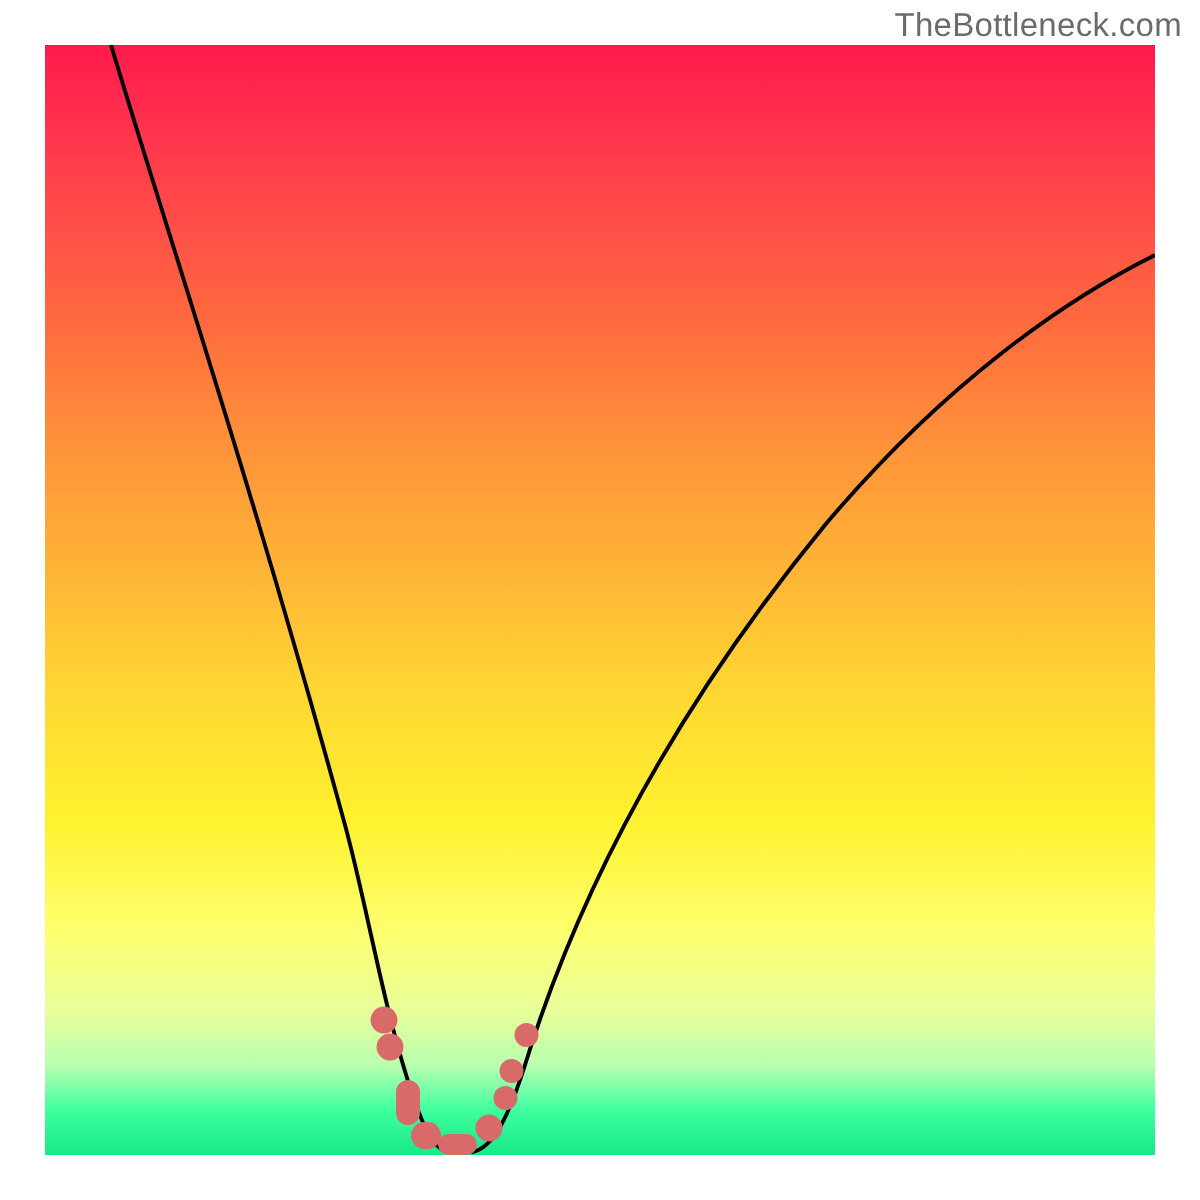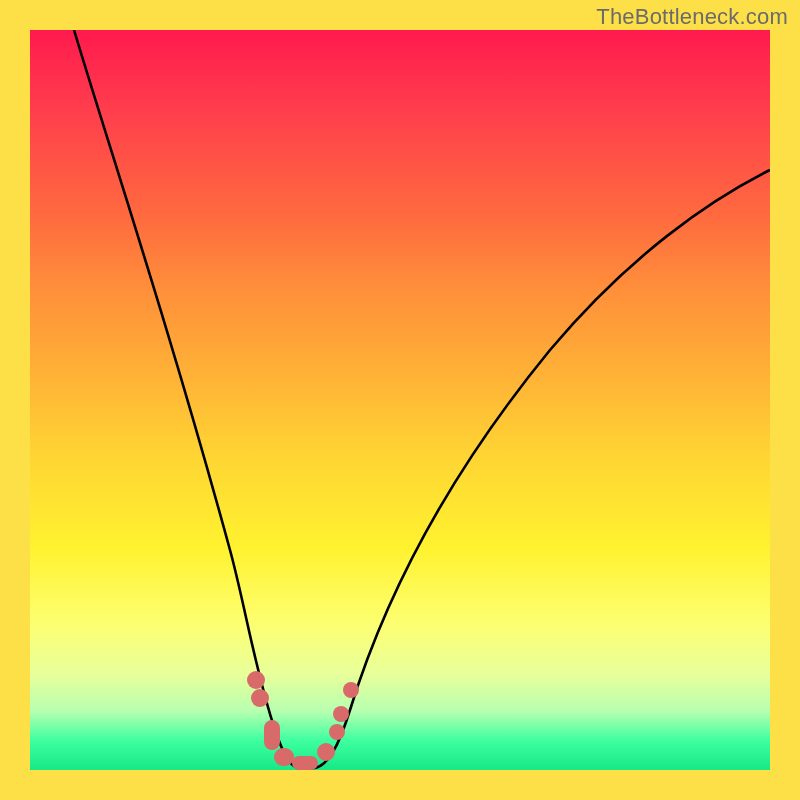--- a/index.html
+++ b/index.html
@@ -10,21 +10,21 @@
     overflow: hidden;
     background: #000;
     font-family: Arial, Helvetica, sans-serif;
   }
   .frame {
     position: absolute;
     left: 0;
     top: 0;
     width: 800px;
     height: 800px;
-    background: #fde047;
+    background: #ffffff;
   }
   .plot {
     position: absolute;
     left: 30px;
     top: 30px;
     width: 740px;
     height: 740px;
     background: linear-gradient(to bottom,
       #ff1a4d 0%,
       #ff3b4d 10%,

